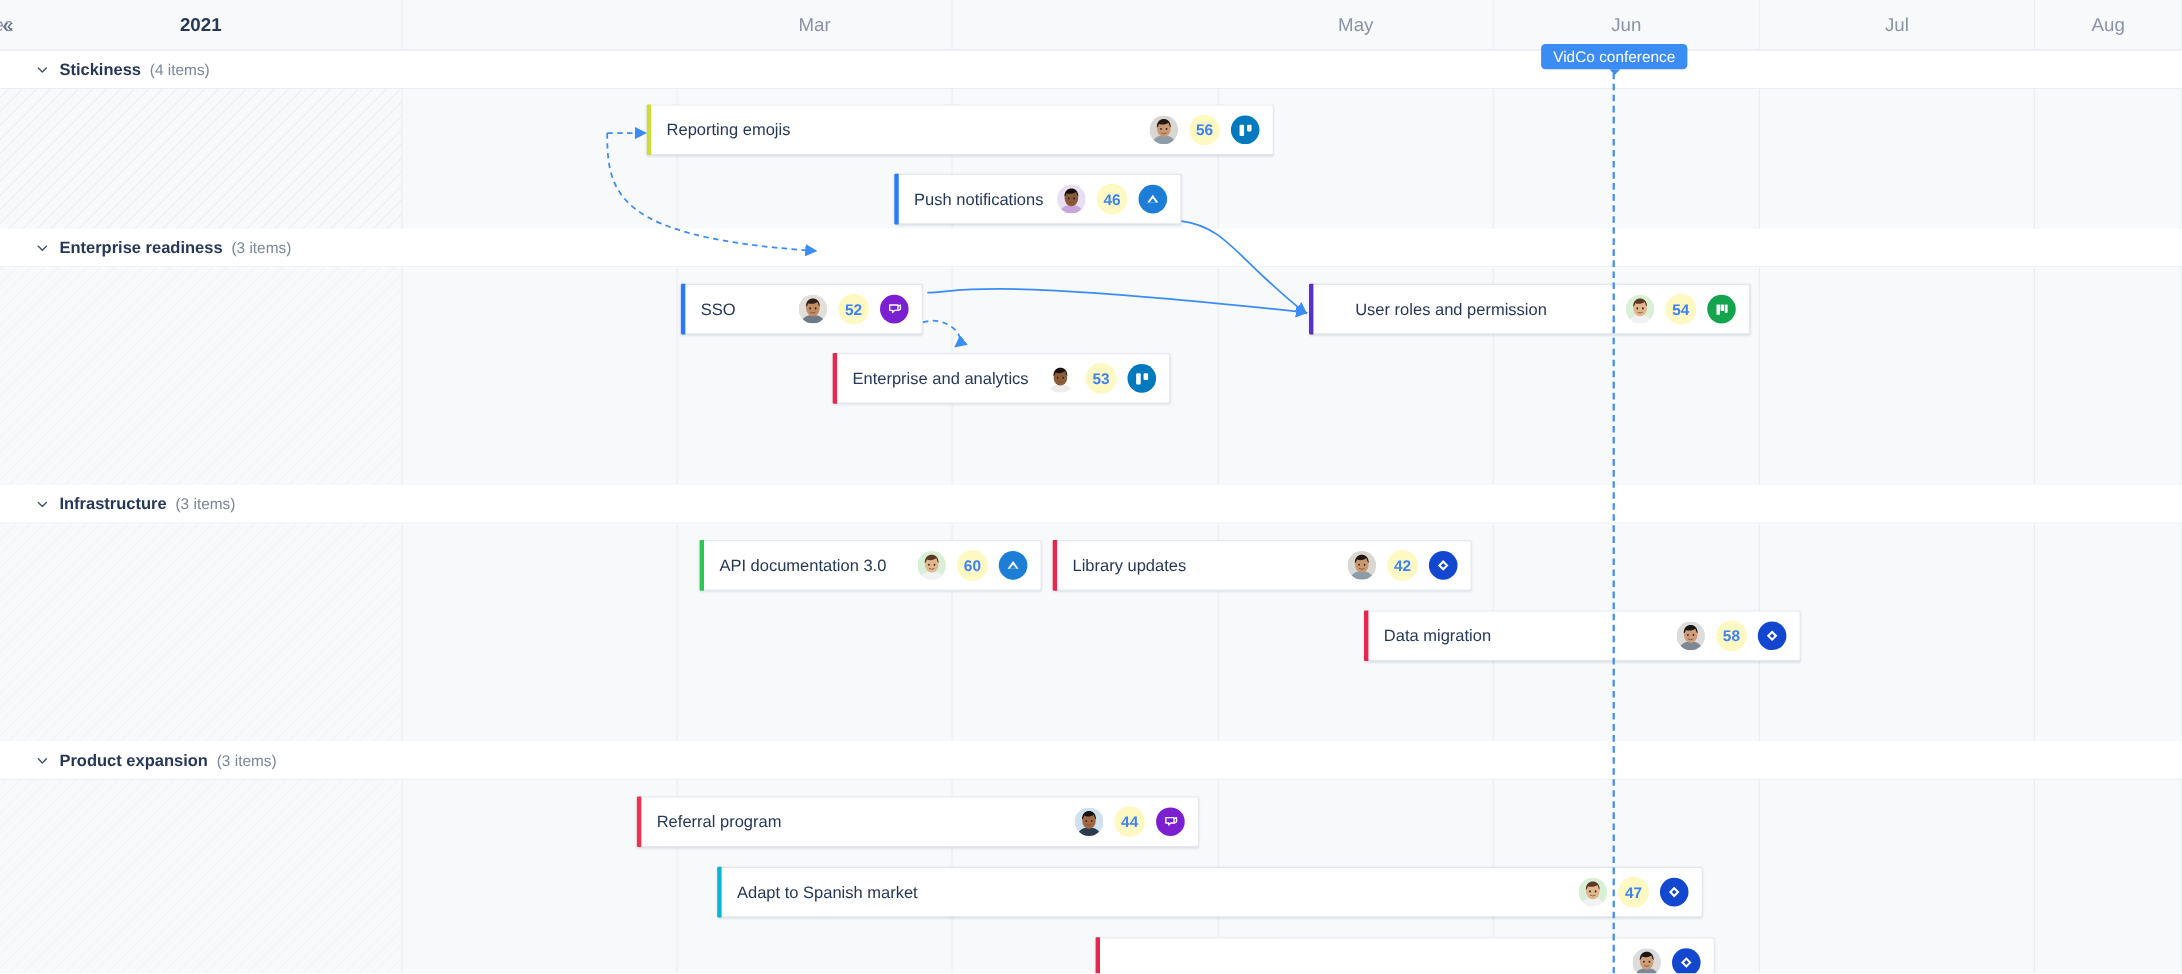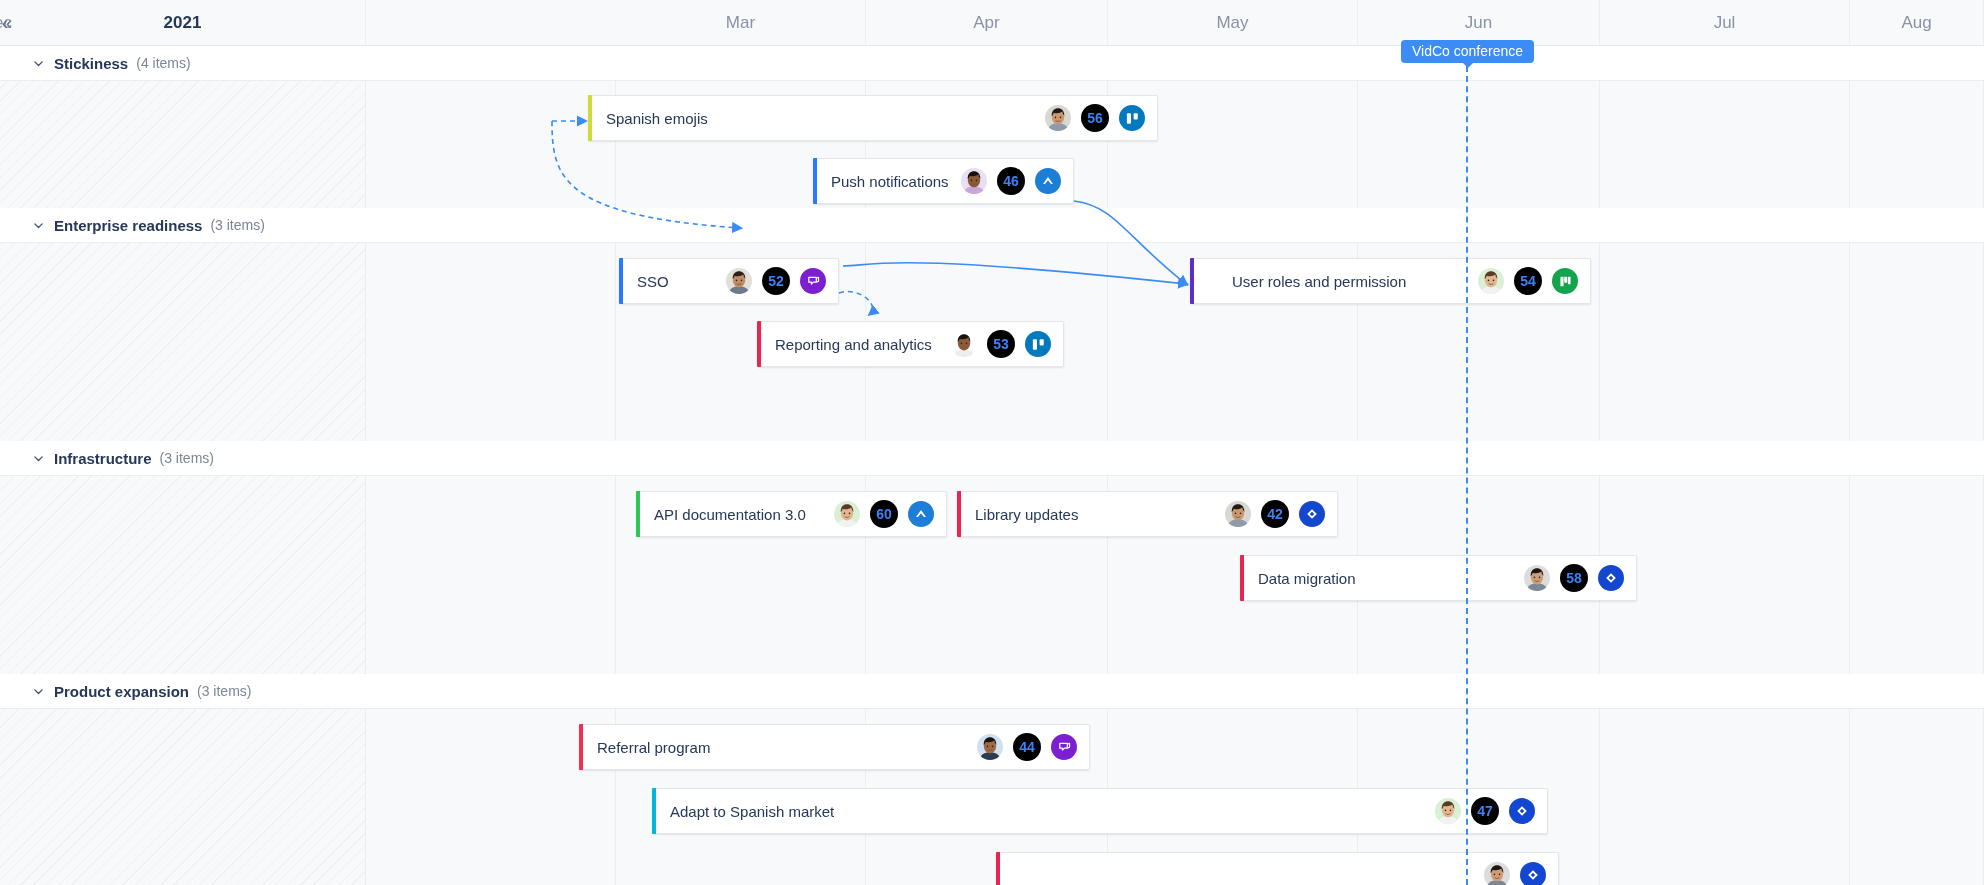--- a/index.html
+++ b/index.html
@@ -112,21 +112,21 @@
     display: flex; align-items: center; gap: 10px;
   }
   .avatar {
     width: 26px; height: 26px; border-radius: 50%;
     overflow: hidden; flex: 0 0 auto;
     position: relative;
   }
   .avatar svg { display: block; width: 26px; height: 26px; }
   .count-badge {
     width: 28px; height: 28px; border-radius: 50%;
-    background: #000000;
+    background: #fef9c3;
     display: flex; align-items: center; justify-content: center;
     font-size: 14px; color: #3b82f6; font-weight: bold;
     flex: 0 0 auto;
   }
   .app-badge {
     width: 26px; height: 26px; border-radius: 50%;
     display: flex; align-items: center; justify-content: center;
     flex: 0 0 auto;
   }
   .app-badge svg { display: block; }
@@ -163,23 +163,20 @@
 <div id="root">
 
   <div id="timeline-header">
     <span id="dec-stub">ec</span>
     <span id="collapse-icon">«</span>
   <div class="month-cell year hatch" style="left: 0px; width: 366px;">
         <span>2021</span>
       </div>
       <div class="month-cell" style="left: 616px; width: 250px;">
         <span>Mar</span>
-      </div>
-      <div class="month-cell" style="left: 866px; width: 242px;">
-        <span>Apr</span>
       </div>
       <div class="month-cell" style="left: 1108px; width: 250px;">
         <span>May</span>
       </div>
       <div class="month-cell" style="left: 1358px; width: 242px;">
         <span>Jun</span>
       </div>
       <div class="month-cell" style="left: 1600px; width: 250px;">
         <span>Jul</span>
       </div>
@@ -219,21 +216,21 @@
             <div class="gridcol" style="left: 366px; width: 250px;"></div>
             <div class="gridcol" style="left: 616px; width: 250px;"></div>
             <div class="gridcol" style="left: 866px; width: 242px;"></div>
             <div class="gridcol" style="left: 1108px; width: 250px;"></div>
             <div class="gridcol" style="left: 1358px; width: 242px;"></div>
             <div class="gridcol" style="left: 1600px; width: 250px;"></div>
             <div class="gridcol" style="left: 1850px; width: 134px;"></div>
           </div>
           <div class="task-bar" style="left: 588px; top: 14px; width: 570px;">
             <div class="accent" style="background: rgb(205, 220, 57);"></div>
-            <div class="task-label">Spanish emojis</div>
+            <div class="task-label">Reporting emojis</div>
             <div class="task-meta">
               <div class="avatar">
                 <svg viewBox="0 0 32 32">
                   <rect width="32" height="32" fill="#d9d7d2"></rect>
                   <path d="M3 32 c1.5-7 6-9.5 13-9.5 S27.5 25 29 32 Z" fill="#8e9ba8"></path>
                   <ellipse cx="16" cy="15" rx="7.6" ry="9" fill="#c99870"></ellipse>
                   <path d="M8.2 13.5 C8.2 6.5 12 4 16 4 s7.8 2.5 7.8 9.5 c-1.6-1.4-2.2-4.2-2.6-5.4 -2.4 2.1-7.6 2.6-10.6 1.3 -0.3 1.5-1 3.2-2.4 4.1 Z" fill="#241a14"></path>
                   <ellipse cx="12.9" cy="15.2" rx="0.95" ry="1.15" fill="#2b2019"></ellipse>
                   <ellipse cx="19.1" cy="15.2" rx="0.95" ry="1.15" fill="#2b2019"></ellipse>
                   <path d="M13.4 19.6 q2.6 1.8 5.2 0" stroke="#7d4f33" stroke-width="0.9" fill="none" stroke-linecap="round"></path>
@@ -337,21 +334,21 @@
                 <svg width="15" height="15" viewBox="0 0 16 16">
                   <rect x="2.6" y="3" width="3.3" height="10" rx="0.6" fill="#fff"></rect>
                   <rect x="6.6" y="3" width="3.3" height="6.2" rx="0.6" fill="#fff"></rect>
                   <rect x="10.6" y="3" width="2.8" height="8" rx="0.6" fill="#fff"></rect>
                 </svg>
               </div>
             </div>
           </div>
           <div class="task-bar" style="left: 757px; top: 78px; width: 307px;">
             <div class="accent" style="background: rgb(232, 38, 79);"></div>
-            <div class="task-label">Reporting and analytics</div>
+            <div class="task-label">Enterprise and analytics</div>
             <div class="task-meta">
               <div class="avatar">
                 <svg viewBox="0 0 32 32">
                   <rect width="32" height="32" fill="#ffffff"></rect>
                   <path d="M3 32 c1.5-7 6-9.5 13-9.5 S27.5 25 29 32 Z" fill="#ededed"></path>
                   <ellipse cx="16" cy="15" rx="7.6" ry="9" fill="#8c5c3a"></ellipse>
                   <path d="M8.2 13.5 C8.2 6.5 12 4 16 4 s7.8 2.5 7.8 9.5 c-1.6-1.4-2.2-4.2-2.6-5.4 -2.4 2.1-7.6 2.6-10.6 1.3 -0.3 1.5-1 3.2-2.4 4.1 Z" fill="#19120d"></path>
                   <ellipse cx="12.9" cy="15.2" rx="0.95" ry="1.15" fill="#2b2019"></ellipse>
                   <ellipse cx="19.1" cy="15.2" rx="0.95" ry="1.15" fill="#2b2019"></ellipse>
                   <path d="M13.4 19.6 q2.6 1.8 5.2 0" stroke="#7d4f33" stroke-width="0.9" fill="none" stroke-linecap="round"></path>

